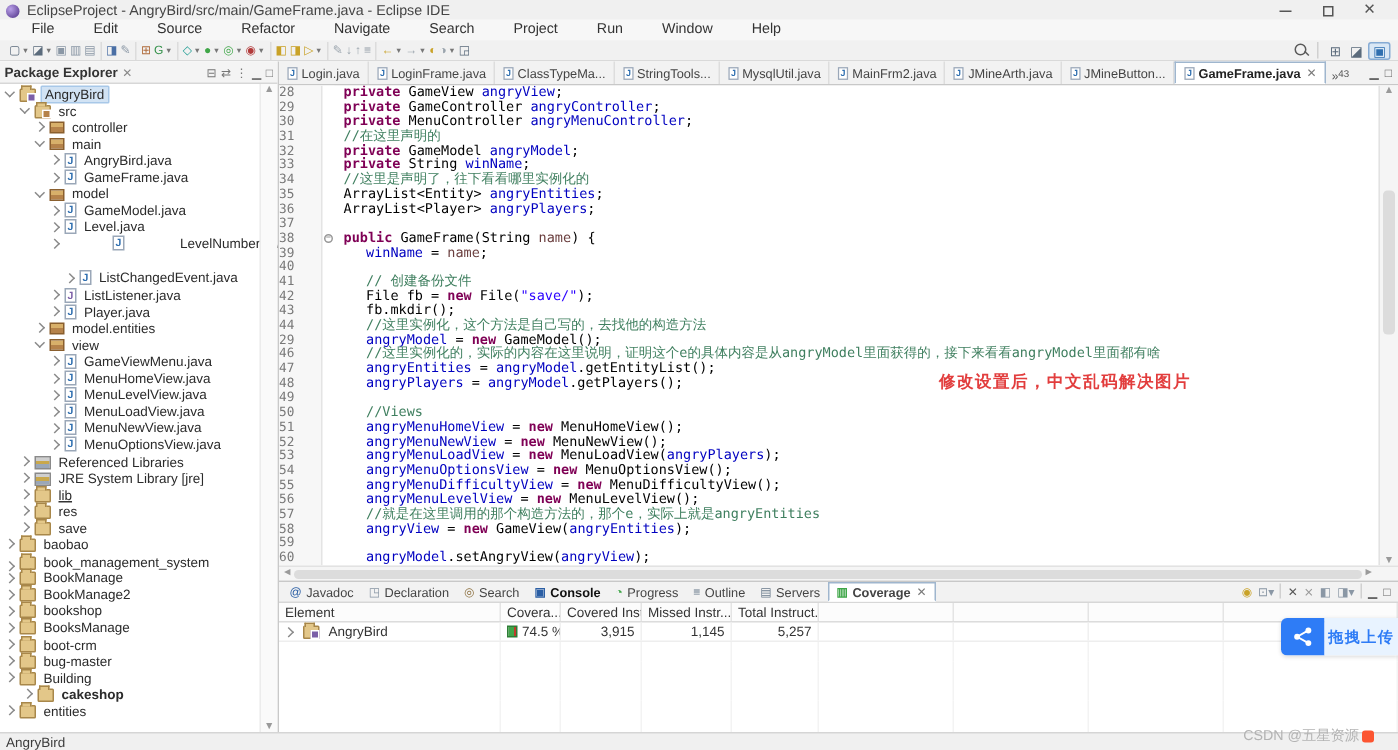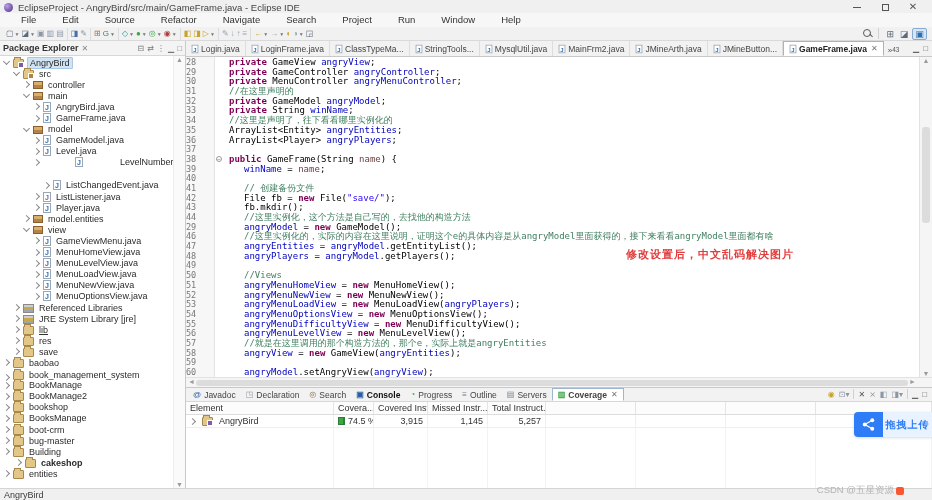--- a/index.html
+++ b/index.html
@@ -121,21 +121,21 @@
   .cov-bar { display:inline-block; width:7px; height:8px; background:linear-gradient(90deg,#3fa648 75%,#c0392b 75%); border:1px solid #2e7d36; vertical-align:-1px; margin-right:3px; }
   .empty-row { height:13px; }
   .empty-row > div { border-right:1px solid #f3f3f3; }
 
   .upload-widget { position:absolute; right:0; top:24px; height:25px; display:flex; align-items:stretch; box-shadow:0 1px 3px rgba(0,0,0,.15); border-radius:4px 0 0 4px; overflow:hidden; }
   .uw-icon { width:29px; background:#2e7cf6; display:flex; align-items:center; justify-content:center; }
   .uw-label { width:49px; background:#e8f3ff; color:#2e7cf6; font-size:10px; font-weight:bold; display:flex; align-items:center; justify-content:center; letter-spacing:1px; }
 
   
   .statusbar { height:12px; flex:none; background:#f0f0f0; border-top:1px solid #d5d5d5; display:flex; align-items:center; padding:0 4px; font-size:9px; color:#3c3c3c; }
-  .watermark { position:absolute; right:28px; bottom:3px; font-size:9.5px; color:#b3b3b3; display:flex; align-items:center; gap:2px; z-index:9;justify-content:center; }
+  .watermark { position:absolute; right:16px; bottom:3px; font-size:9.5px; color:#b3b3b3; display:flex; align-items:center; gap:2px; z-index:9;justify-content:center; }
   .wm-dot { width:8px; height:8px; border-radius:2px; background:#fc5531; display:inline-block; }
 </style>
 </head>
 <body>
 
 <div class="window">
 
   <div class="titlebar">
     <span class="app-icon"></span>
     <span class="title-text">EclipseProject - AngryBird/src/main/GameFrame.java - Eclipse IDE</span>

